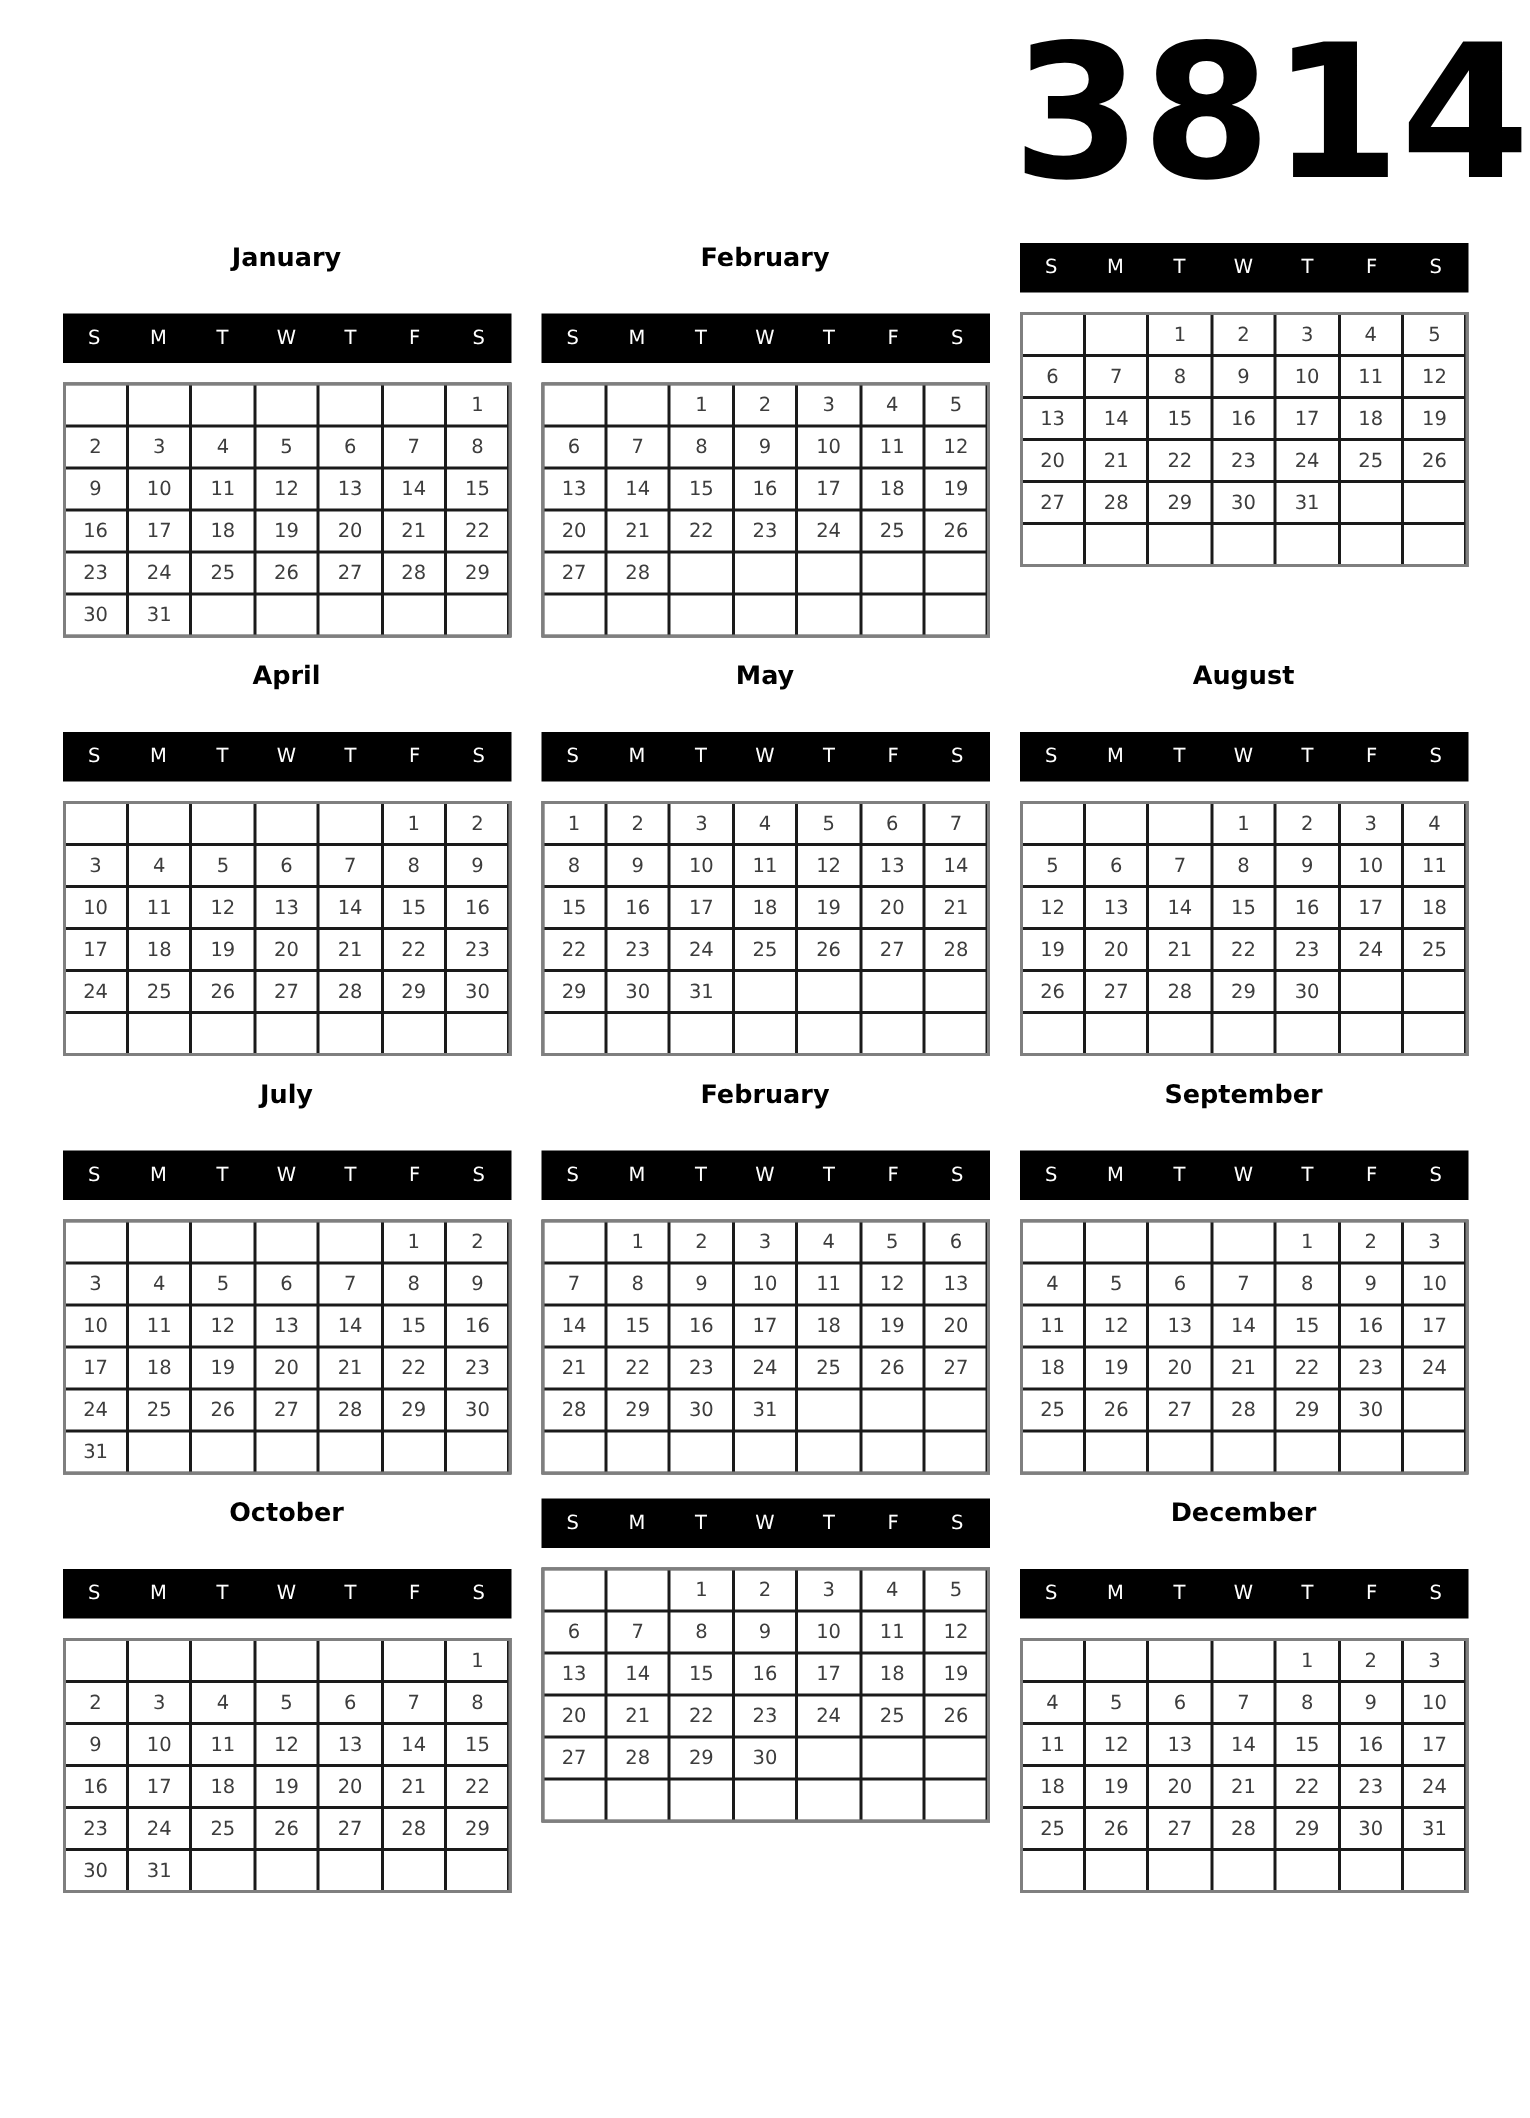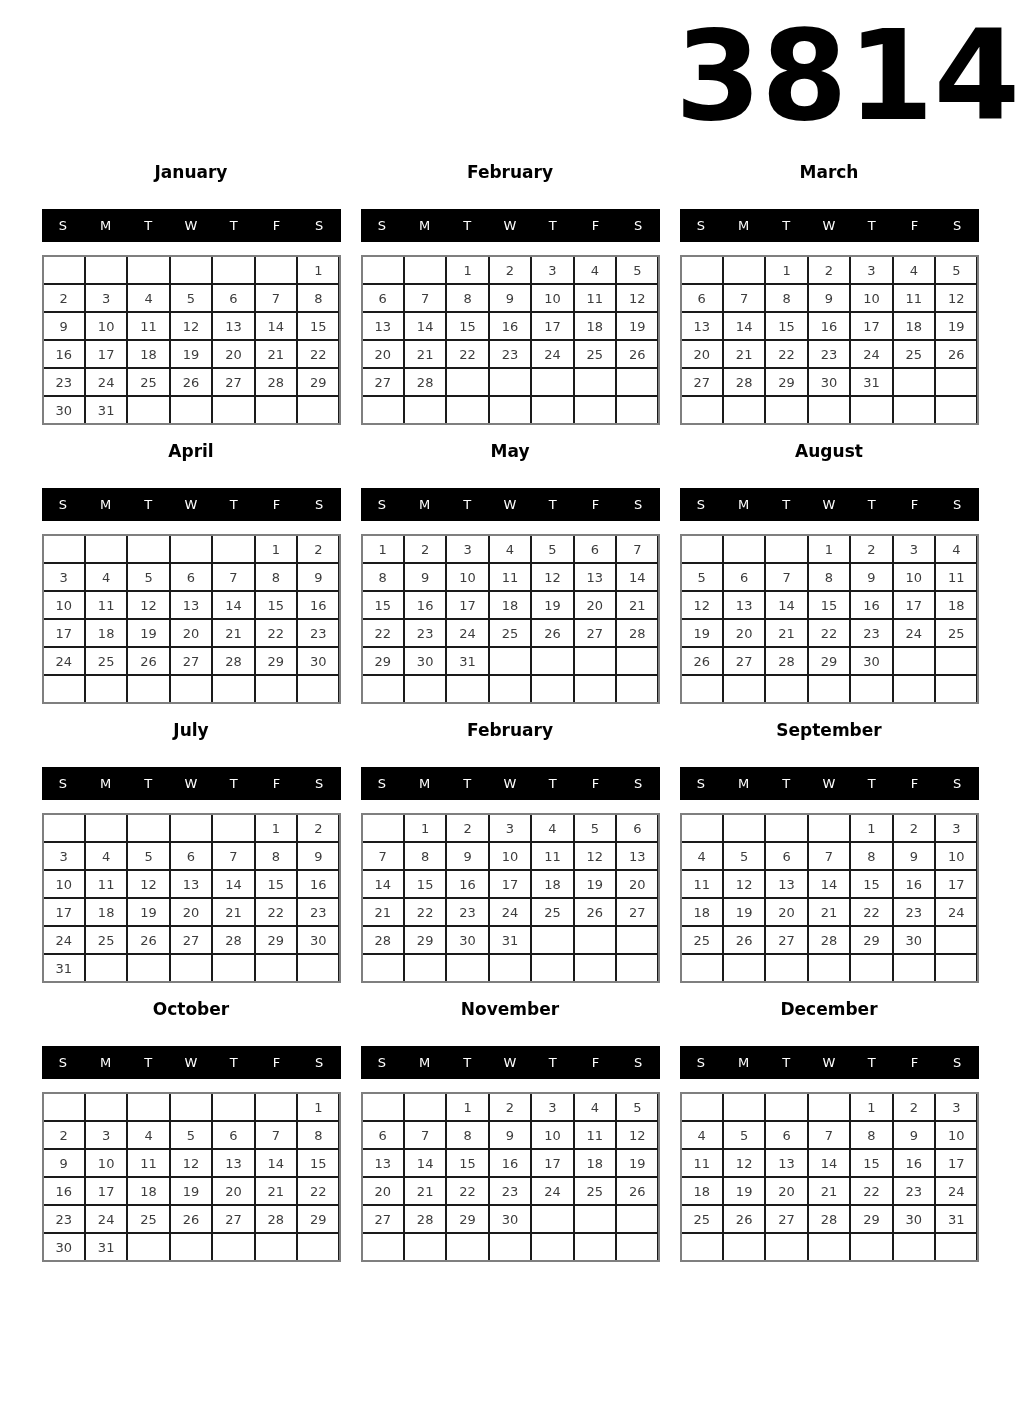--- a/index.html
+++ b/index.html
@@ -153,21 +153,20 @@
           <div class="day"></div>
           <div class="day"></div>
           <div class="day"></div>
           <div class="day"></div>
           <div class="day"></div>
           <div class="day"></div>
           <div class="day"></div>
         </div>
       </section>
       <section class="month">
-        <h2 class="month-name">March</h2>
         <div class="weekdays">
           <span>S</span>
           <span>M</span>
           <span>T</span>
           <span>W</span>
           <span>T</span>
           <span>F</span>
           <span>S</span>
         </div>
         <div class="days">
@@ -601,21 +600,20 @@
           <div class="day">30</div>
           <div class="day">31</div>
           <div class="day"></div>
           <div class="day"></div>
           <div class="day"></div>
           <div class="day"></div>
           <div class="day"></div>
         </div>
       </section>
       <section class="month">
-        <h2 class="month-name">November</h2>
         <div class="weekdays">
           <span>S</span>
           <span>M</span>
           <span>T</span>
           <span>W</span>
           <span>T</span>
           <span>F</span>
           <span>S</span>
         </div>
         <div class="days">

